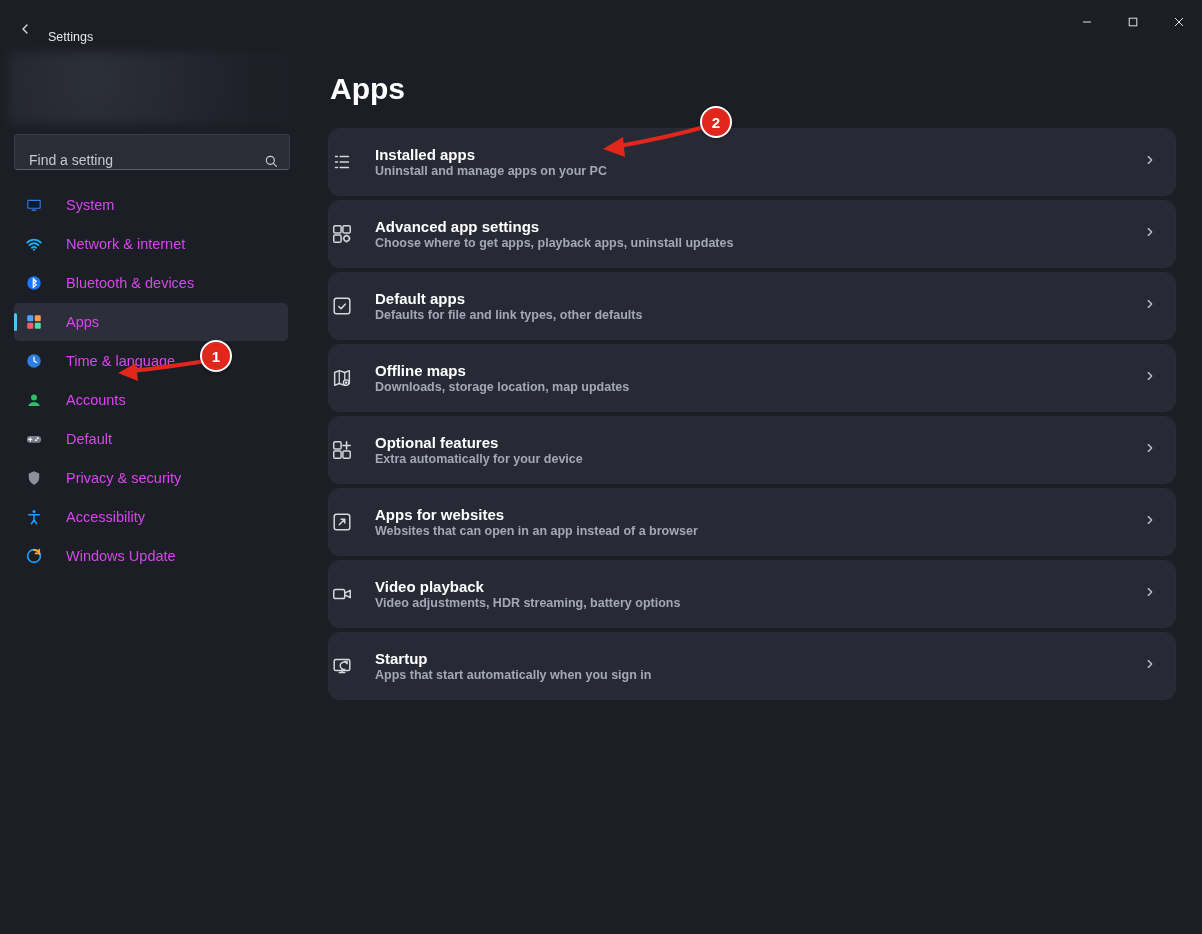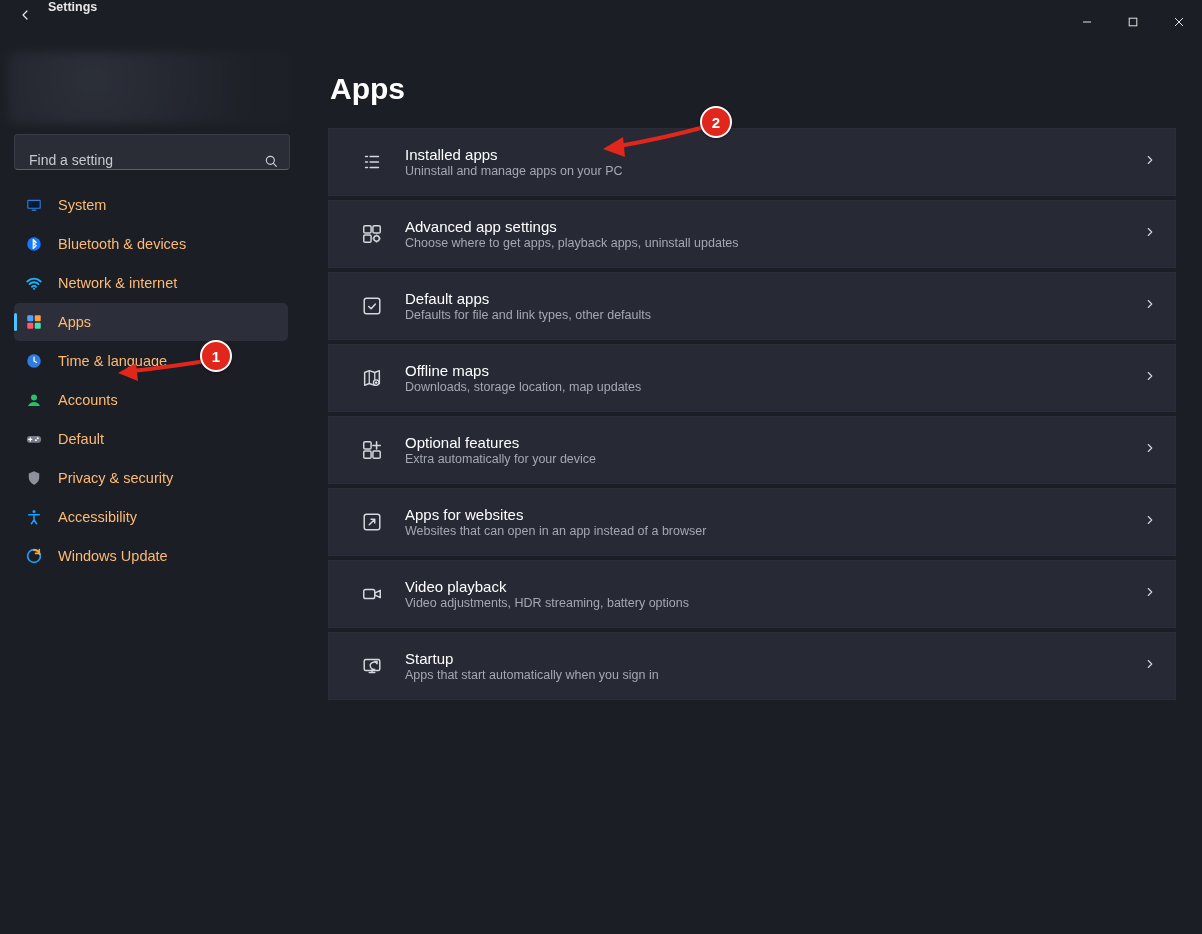--- a/index.html
+++ b/index.html
@@ -23,25 +23,24 @@
     position:relative;
   }
   .window{
     position:absolute;inset:0;
     background:var(--bg);
     display:flex;flex-direction:column;
   }
   
   .titlebar{
     height:44px;flex:0 0 44px;
-    display:flex;align-items:flex-start;
+    display:flex;align-items:flex-end;
     padding-left:10px;
     font-size:12.5px;
     color:#e6e6e6;
-    font-weight:bold;
   }
   .titlebar .back{
     width:30px;height:30px;border-radius:4px;
     display:flex;align-items:center;justify-content:center;
     margin-right:8px;
   }
   .titlebar .caption-btns{
     margin-left:auto;display:flex;height:100%;
   }
   .caption{
@@ -78,23 +77,23 @@
     color:#cfd2d8;font-size:14px;
   }
   .search input{
     flex:1;background:transparent;border:0;outline:0;
     color:#dfe1e6;font-size:14px;
   }
   .search input::placeholder{color:#c6c9cf;}
   .nav{display:flex;flex-direction:column;gap:1px;margin-top:6px;padding-left:2px;}
   .nav-item{
     height:38px;border-radius:5px;
-    display:flex;align-items:center;gap:14px;
+    display:flex;align-items:center;gap:22px;
     padding:0 12px 0 10px;margin:0 6px;
-    font-size:14.5px;color:#fdba74;
+    font-size:14.5px;color:#d946ef;
     position:relative;
   }
   .nav-item.selected{background:var(--nav-sel);}
   .nav-item.selected::before{
     content:"";position:absolute;left:0;top:10px;bottom:10px;width:3px;
     background:var(--accent);border-radius:3px;
   }
   .nav-ico{width:20px;height:20px;display:flex;align-items:center;justify-content:center;}
   .nav-ico svg{width:18px;height:18px;}
   
@@ -104,26 +103,27 @@
     box-sizing:border-box;
     overflow:auto;
   }
   .page-title{
     font-size:30px;font-weight:600;margin:0 0 22px 2px;
   }
   .cards{display:flex;flex-direction:column;gap:4px;}
   .card{
     background:var(--panel);
     border:1px solid #31343e55;
-    border-radius:0;
+    border-radius:13px;
     height:66px;
     display:flex;align-items:center;
-    padding:0 18px 0 30px;
+    padding:0 18px 0 0;
     gap:20px;
     cursor:default;
+    font-weight:bold;
   }
   .card-ico{
     width:26px;height:26px;flex:0 0 26px;
     display:flex;align-items:center;justify-content:center;
     color:#d6d8de;
   }
   .card-ico svg{width:22px;height:22px;}
   .card-text{display:flex;flex-direction:column;gap:1px;}
   .card-title{font-size:15px;color:#fff;}
   .card-sub{font-size:12.5px;color:var(--sub);}
@@ -308,32 +308,32 @@
             <span class="nav-ico">
               <svg>
                 <use href="#i-system"></use>
               </svg>
             </span>
             <span>System</span>
           </div>
           <div class="nav-item">
             <span class="nav-ico">
               <svg>
+                <use href="#i-wifi"></use>
+              </svg>
+            </span>
+            <span>Network &amp; internet</span>
+          </div>
+          <div class="nav-item">
+            <span class="nav-ico">
+              <svg>
                 <use href="#i-bluetooth"></use>
               </svg>
             </span>
             <span>Bluetooth &amp; devices</span>
-          </div>
-          <div class="nav-item">
-            <span class="nav-ico">
-              <svg>
-                <use href="#i-wifi"></use>
-              </svg>
-            </span>
-            <span>Network &amp; internet</span>
           </div>
           <div class="nav-item selected">
             <span class="nav-ico">
               <svg>
                 <use href="#i-apps"></use>
               </svg>
             </span>
             <span>Apps</span>
           </div>
           <div class="nav-item">

